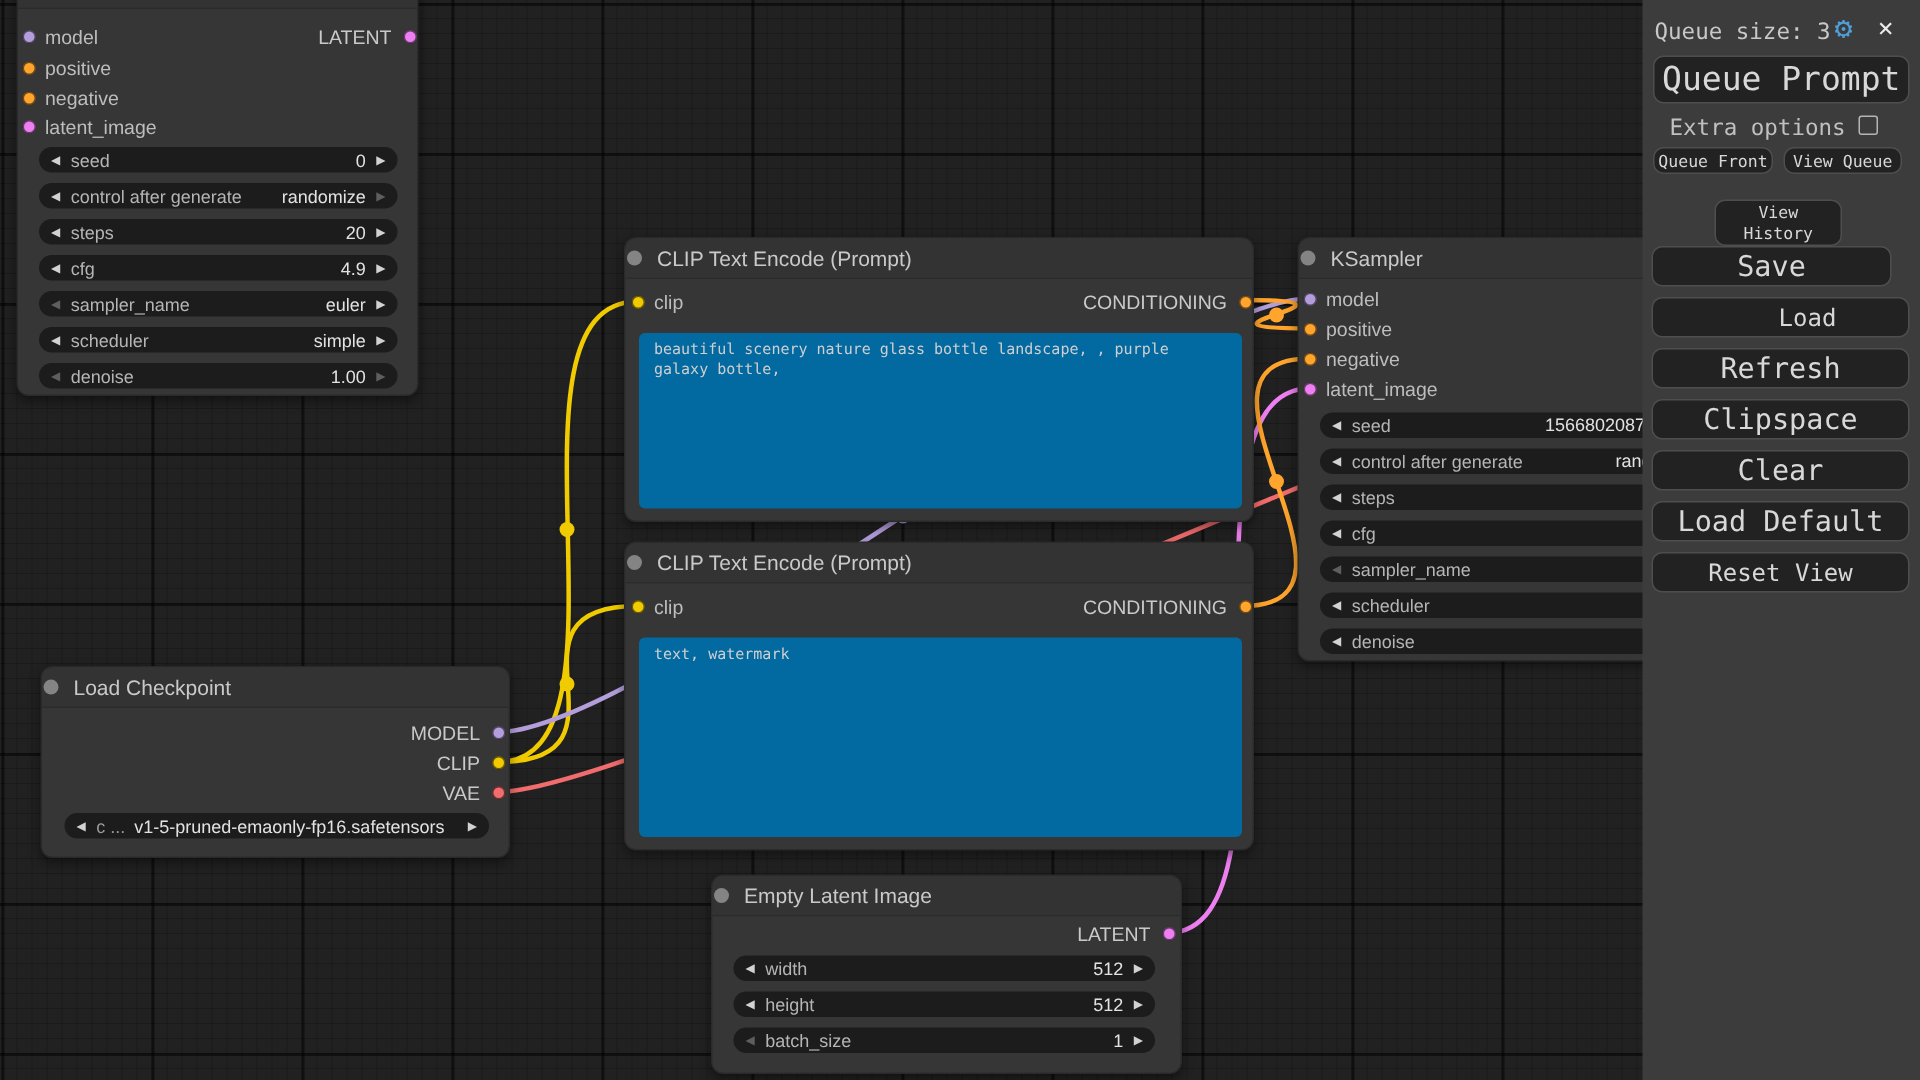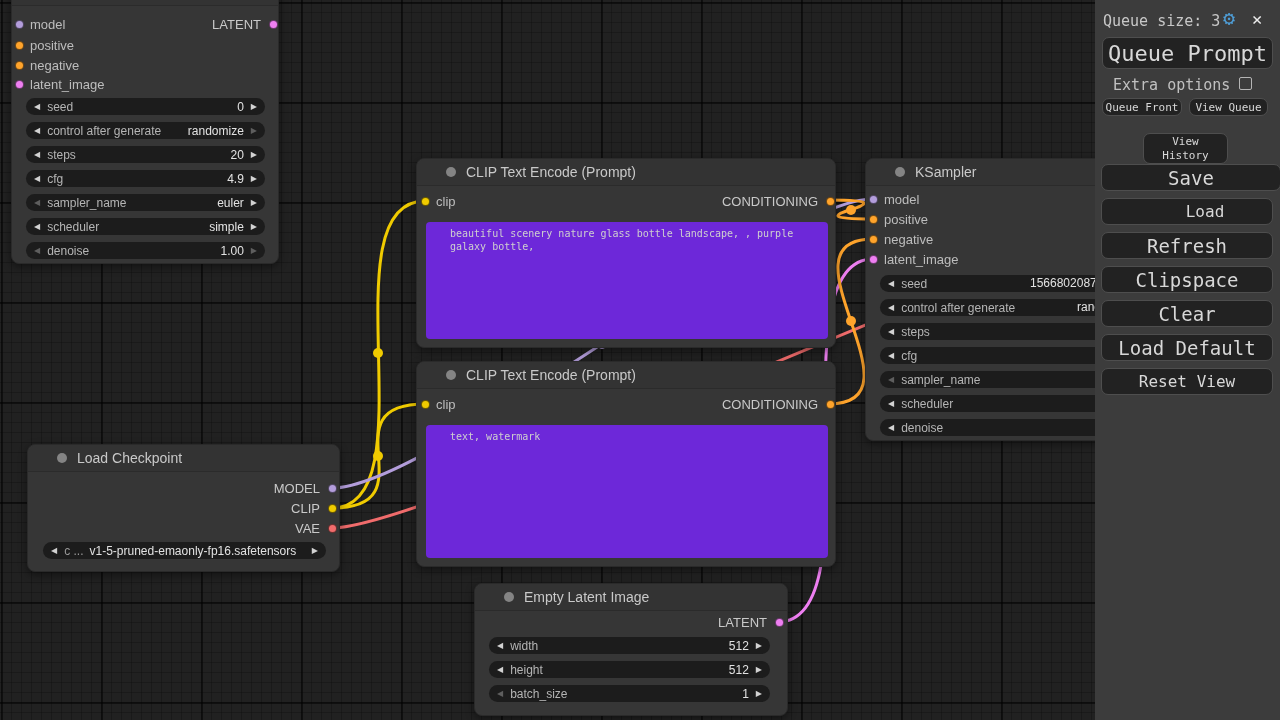--- a/index.html
+++ b/index.html
@@ -10,35 +10,35 @@
       linear-gradient(90deg, rgba(0,0,0,.50) 0 2px, transparent 2px),
       linear-gradient(rgba(0,0,0,.20) 0 1px, transparent 1px),
       linear-gradient(90deg, rgba(0,0,0,.20) 0 1px, transparent 1px);
     background-size:100px 100px,100px 100px,10px 10px,10px 10px;
     background-position:1px 2px,1px 2px,1px 2px,1px 2px;
     font-family:"Liberation Sans", sans-serif;}
   #wires{position:absolute;left:0;top:0;z-index:1;}
   .node{position:absolute;z-index:2;background:#363636;border:1px solid #2a2a2a;
     border-radius:8px;box-shadow:0 3px 8px rgba(0,0,0,.45);box-sizing:border-box;}
   .ntitle{height:27px;background:#333333;border-radius:8px 8px 0 0;display:flex;align-items:center;
-    padding:0 29px;color:#c9c9c9;font-size:14px;border-bottom:1px solid #2b2b2b;box-sizing:border-box;}
+    padding:0 1px;color:#c9c9c9;font-size:14px;border-bottom:1px solid #2b2b2b;box-sizing:border-box;}
   .tdot{width:10px;height:10px;border-radius:50%;background:#848484;margin-right:10px;flex:0 0 auto;}
   .port{position:absolute;width:9px;height:9px;border-radius:50%;border:1px solid rgba(0,0,0,.55);
     box-sizing:border-box;z-index:3;}
   .iolabel{position:absolute;font-size:13px;color:#bdbdbd;line-height:16px;}
   .outlabel{position:absolute;font-size:13px;color:#c9c9c9;line-height:16px;text-align:right;}
   .widget{position:absolute;height:17px;background:#1c1c1c;border-radius:9px;display:flex;
     align-items:center;font-size:12px;color:#b5b5b5;padding:0 8px;box-sizing:border-box;overflow:hidden;}
   .arr{font-size:8px;color:#d2d2d2;line-height:17px;flex:0 0 auto;}
   .arr.dim{color:#5e5e5e;}
   .wlabel{margin-left:7px;white-space:nowrap;}
   .wval{margin-left:auto;margin-right:7px;color:#e2e2e2;white-space:nowrap;}
   .wabs{position:absolute;top:1px;color:#e2e2e2;line-height:15px;white-space:nowrap;}
-  .textbox{position:absolute;background:#6d28d9;border-radius:4px;color:#cfcfcf;
-    font:10px/13px "DejaVu Sans Mono",monospace;padding:5px 24px;box-sizing:border-box;
+  .textbox{position:absolute;background:#0369a1;border-radius:4px;color:#cfcfcf;
+    font:10px/13px "DejaVu Sans Mono",monospace;padding:5px 10px;box-sizing:border-box;
     white-space:pre-wrap;word-break:break-word;overflow:hidden;}
   #panel{position:absolute;left:1095px;top:0;width:185px;height:720px;background:#3c3c3c;z-index:5;
     font-family:"DejaVu Sans Mono",monospace;color:#cfcfcf;}
   .pbtn{position:absolute;background:#222222;border:1px solid #4e4e4e;border-radius:7px;
     color:#d8d8d8;font-family:inherit;display:flex;align-items:center;justify-content:center;
     box-sizing:border-box;cursor:pointer;text-align:center;}
   #queue-size{position:absolute;left:8px;top:12px;font-size:15px;color:#c8c8c8;}
   #gear{position:absolute;left:128px;top:6px;font-size:20px;color:#4f9fd9;cursor:pointer;}
   #closex{position:absolute;left:157px;top:9px;font-size:17px;color:#ececec;font-weight:bold;cursor:pointer;}
   #extra-label{position:absolute;left:18px;top:76px;font-size:15px;color:#c0c0c0;}
@@ -248,21 +248,21 @@
 
     <div class="pbtn" style="left:7px;top:37px;width:171px;height:32px;font-size:22px;">Queue Prompt</div>
 
     <div id="extra-label">Extra options</div>
     <div id="extra-check"></div>
 
     <div class="pbtn" style="left:7px;top:98px;width:80px;height:18px;font-size:11px;">Queue Front</div>
     <div class="pbtn" style="left:94px;top:98px;width:79px;height:18px;font-size:11px;">View Queue</div>
     <div class="pbtn" style="left:48px;top:117px;width:85px;height:31px;font-size:11px;line-height:14px;padding:0 24px;margin-top:16px;">View History</div>
 
-    <div class="pbtn" style="left:6px;top:164px;width:180px;height:27px;font-size:19px;">Save</div>
+    <div class="pbtn" style="left:6px;top:164px;width:160px;height:27px;font-size:19px;">Save</div>
     <div class="pbtn" style="left:6px;top:198px;width:172px;height:27px;font-size:16px;padding-left:36px;">Load</div>
     <div class="pbtn" style="left:6px;top:232px;width:172px;height:27px;font-size:19px;">Refresh</div>
     <div class="pbtn" style="left:6px;top:266px;width:172px;height:27px;font-size:19px;">Clipspace</div>
     <div class="pbtn" style="left:6px;top:300px;width:172px;height:27px;font-size:19px;">Clear</div>
     <div class="pbtn" style="left:6px;top:334px;width:172px;height:27px;font-size:19px;">Load Default</div>
     <div class="pbtn" style="left:6px;top:368px;width:172px;height:27px;font-size:16px;">Reset View</div>
   </div>
 
 </div>
 

